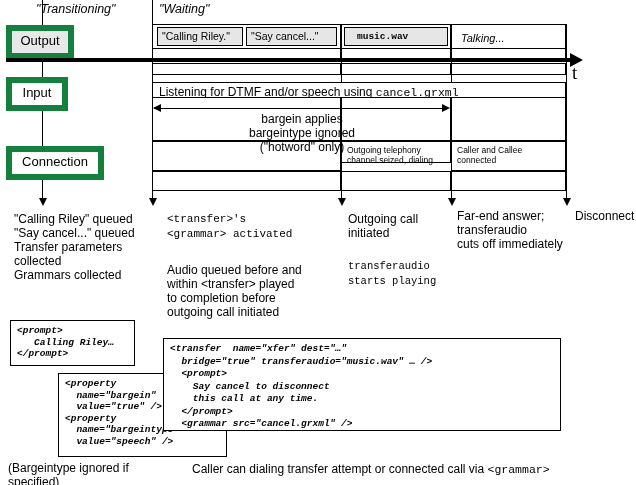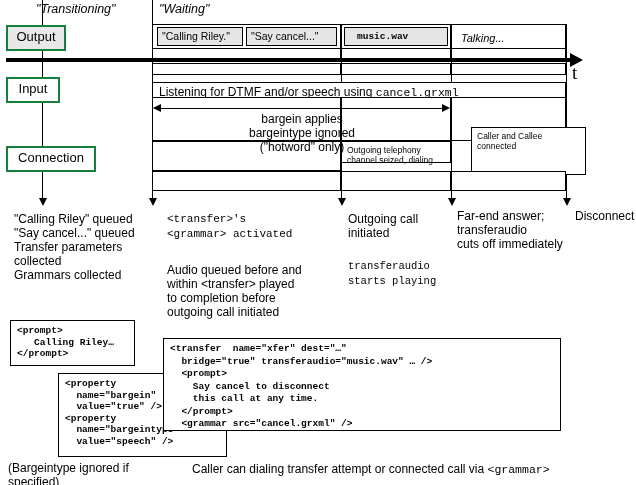--- a/index.html
+++ b/index.html
@@ -26,21 +26,21 @@
     position: absolute;
     width: 0; height: 0;
     border-left: 4px solid transparent;
     border-right: 4px solid transparent;
     border-top: 8px solid #000;
   }
 
   
   .role-box {
     position: absolute;
-    border: 2px solid #15803d;
+    border: 6px solid #15803d;
     background: #fff;
     font-size: 13px;
     line-height: 20px;
     padding: 0 6px;
     white-space: nowrap;
     text-align: center;
   }
   .role-box.shaded { background: #e8e8e8; }
 
   
@@ -129,20 +129,21 @@
     position: absolute;
     border: 1px solid #000;
     background: #fff;
     box-sizing: border-box;
     font-family: "Liberation Mono", monospace;
     font-size: 9.5px;
     line-height: 11.5px;
     padding: 4px 6px;
     white-space: pre;
     font-weight: bold;
+    font-style: italic;
   }
   .caption {
     position: absolute;
     font-size: 12px;
     line-height: 14px;
     white-space: pre-line;
   }
 </style>
 </head>
 <body>
@@ -197,21 +198,21 @@
 
 <div class="lane-cell" style="left:152px; top:97px; width:189px; height:44px;"></div>
 <div class="lane-cell" style="left:341px; top:97px; width:110px; height:44px;"></div>
 <div class="lane-cell" style="left:451px; top:97px; width:115px; height:44px;"></div>
 
 <div class="lane-cell" style="left:152px; top:141px; width:189px; height:30px;"></div>
 <div class="lane-cell" style="left:341px; top:141px; width:110px; height:22px;">
   <div class="cell-text tiny">Outgoing telephony
 channel seized, dialing…</div>
 </div>
-<div class="lane-cell" style="left:451px; top:127px; width:115px; height:48px;margin-left:20px;">
+<div class="lane-cell" style="left:451px; top:141px; width:115px; height:30px;">
   <div class="cell-text tiny">Caller and Callee
 connected</div>
 </div>
 
 <div class="lane-cell" style="left:152px; top:171px; width:189px; height:20px;"></div>
 <div class="lane-cell" style="left:341px; top:171px; width:110px; height:20px;"></div>
 <div class="lane-cell" style="left:451px; top:171px; width:115px; height:20px;"></div>
 
 <div class="time-axis" style="left:6px; top:58px; width:566px;"></div>
 <div class="time-arrow" style="left:570px; top:53px;"></div>

